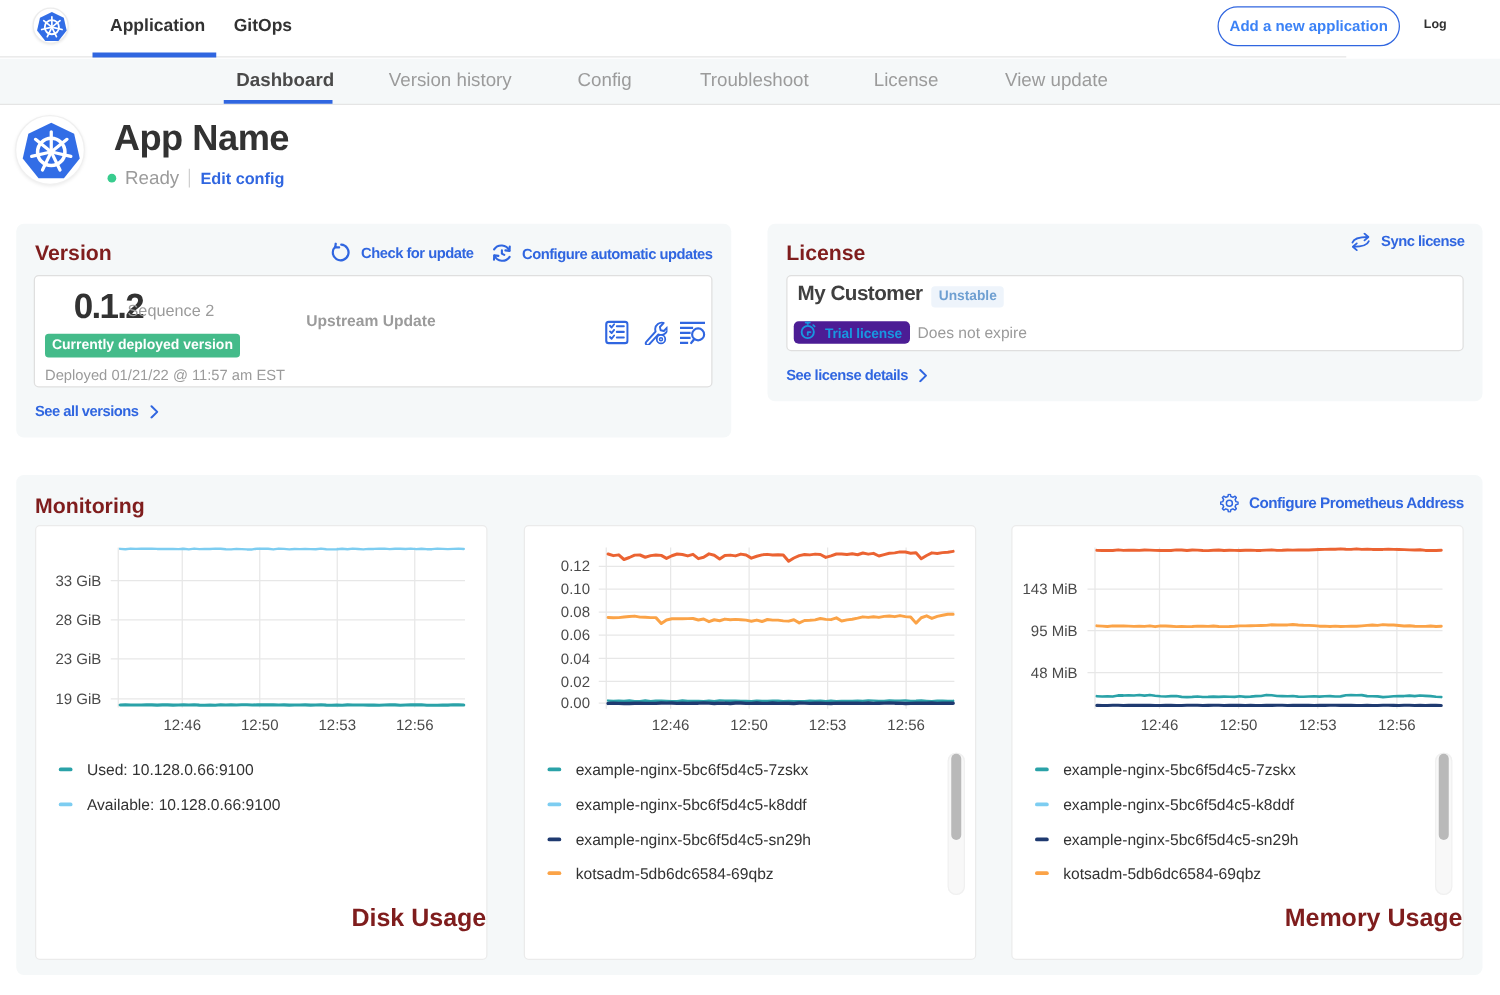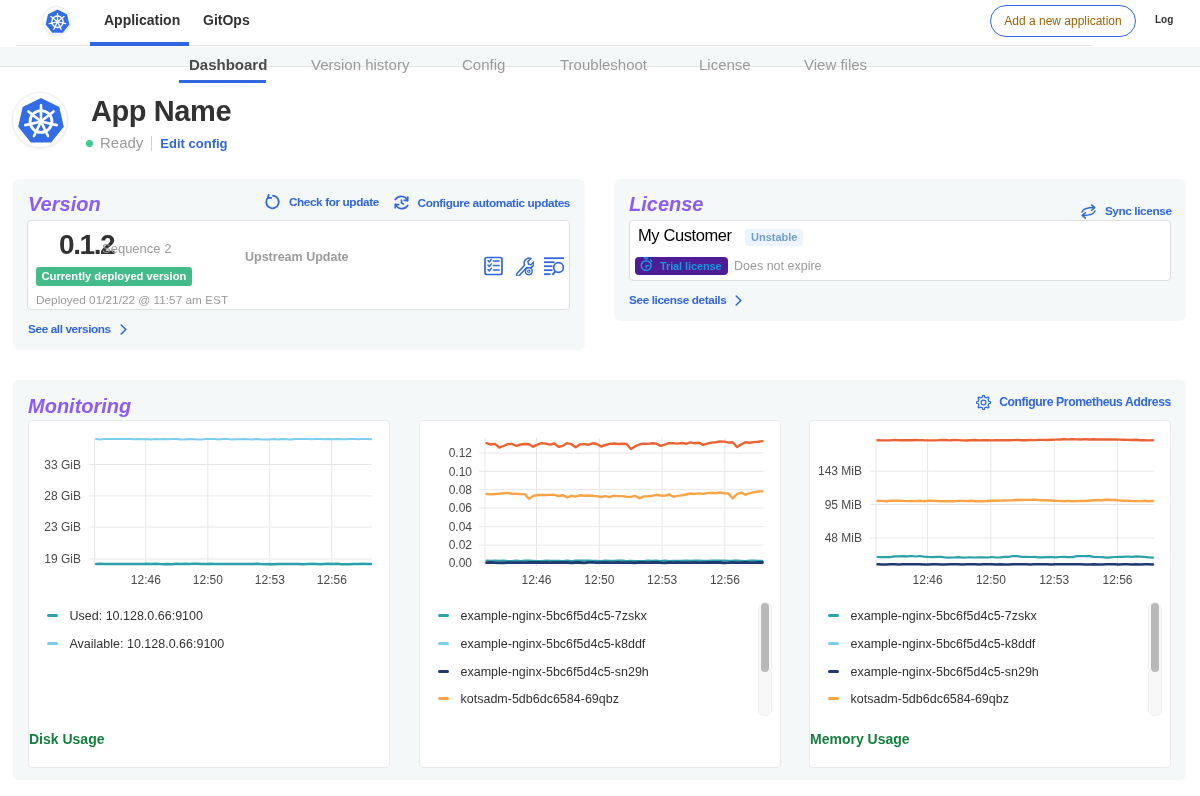--- a/index.html
+++ b/index.html
@@ -2,82 +2,82 @@
 <html><head>
 <meta charset="utf-8">
 <style>
 * { margin:0; padding:0; box-sizing:border-box; }
 html,body { width:1200px; height:796px; background:#fff; font-family:"Liberation Sans", sans-serif; overflow:hidden; }
 body { position:relative; }
 .abs { position:absolute; }
 a { text-decoration:none; }
 
 
-#navbar { position:absolute; left:16px; top:0; width:1077px; height:46px; background:#fff; border-bottom:1px solid #e5e5e5; }
+#navbar { position:absolute; left:0; top:0; width:1077px; height:46px; background:#fff; border-bottom:1px solid #e5e5e5; }
 #nav-logo { position:absolute; left:26px; top:6px; width:29px; height:29px; border-radius:50%; background:#fff; border:1px solid #ececec; box-shadow:0 1px 2px rgba(0,0,0,.08); }
 .navtab { position:absolute; top:0; height:40px; line-height:40px; font-size:14px; font-weight:bold; color:#323232; }
 #tab-app { left:88px; }
 #tab-underline { position:absolute; left:74px; top:42px; width:99px; height:4px; background:#3066e0; }
 #tab-gitops { left:187px; }
-#addapp-btn { position:absolute; left:974px; top:5px; width:146px; height:32px; border:1px solid #3066e0; border-radius:17px; color:#a16207; font-size:12px; font-weight:normal; text-align:center; line-height:30px; background:#fff; }
+#addapp-btn { position:absolute; left:974px; top:5px; width:146px; height:32px; border:1px solid #3066e0; border-radius:17px; color:#3b82f6; font-size:12px; font-weight:bold; text-align:center; line-height:30px; background:#fff; }
 #logout { position:absolute; left:1139px; top:0; height:40px; line-height:40px; font-size:10px; font-weight:bold; color:#323232; }
 
 
-#subnav { position:absolute; left:0; top:47px; width:1200px; height:20px; background:#f5f8f9; border-bottom:1px solid #e5e5e5; }
+#subnav { position:absolute; left:0; top:47px; width:1200px; height:37px; background:#f5f8f9; border-bottom:1px solid #e5e5e5; }
 .subitem { position:absolute; top:0; height:36px; line-height:35px; font-size:15px; color:#9b9b9b; }
 .subitem.active { color:#4a4a4a; font-weight:bold; }
 #sub-underline { position:absolute; left:179px; top:33px; width:87px; height:3px; background:#3066e0; }
 
 
 #app-logo { position:absolute; left:12px; top:92px; width:56px; height:56px; border-radius:50%; background:#fff; border:1px solid #f0f0f0; box-shadow:0 1px 3px rgba(0,0,0,.08); }
 #app-name { position:absolute; left:91px; top:97px; font-size:29px; line-height:29px; font-weight:bold; color:#323232; letter-spacing:-0.4px; }
 #app-status { position:absolute; left:86px; top:134px; height:16px; font-size:15px; color:#9b9b9b; }
 #ready-dot { display:inline-block; width:7px; height:7px; border-radius:50%; background:#38cc8e; margin-right:7px; vertical-align:1px; }
 #status-sep { display:inline-block; width:1px; height:15px; background:#d0d0d0; margin:0 8px; vertical-align:-3px; }
 #edit-config { font-size:13px; font-weight:bold; color:#3066e0; }
 
 
 .card { position:absolute; background:#f5f8f9; border-radius:6px; }
 #version-card { left:13px; top:179px; width:572px; height:171px; }
 #license-card { left:614px; top:179px; width:572px; height:142px; }
 #monitor-card { left:13px; top:380px; width:1173px; height:400px; }
-.card-head { position:absolute; left:15px; top:13.5px; font-size:20px; font-weight:bold; color:#8b5cf6;font-style:italic; }
+.card-head { position:absolute; left:15px; top:13.5px; font-size:17px; font-weight:bold; color:#7f1d1d; }
 #monitor-card .card-head { top:14.5px; }
 .innerbox { position:absolute; background:#fff; border:1px solid #dfdfdf; border-radius:4px; }
 .hlink { position:absolute; font-size:11.8px; font-weight:bold; color:#3066e0; white-space:nowrap; letter-spacing:-0.4px; }
 .hlink svg { vertical-align:-4px; margin-right:5px; }
 .chev { margin-left:6px; }
 
 
 #v-box { left:14px; top:41px; width:543px; height:90px; }
 #v-num { position:absolute; left:7px; top:10px; font-size:28px; line-height:28px; font-weight:bold; color:#323232; letter-spacing:-1.4px;margin-left:24px; }
 #v-seq { position:absolute; left:74px; top:20px; font-size:13px; color:#9b9b9b; }
 #v-badge { position:absolute; left:8px; top:46px; height:19px; line-height:19px; padding:0 5.5px; background:#44bb8a; color:#fff; font-size:11.2px; font-weight:bold; border-radius:3px; }
 #v-deployed { position:absolute; left:8px; top:72px; font-size:11.8px; color:#9b9b9b; }
 #v-upstream { position:absolute; left:217px; top:29px; font-size:12.5px; font-weight:bold; color:#9b9b9b; }
 .v-icons { position:absolute; left:456px; top:35px; }
 #see-versions { left:15px; top:143px; }
 #see-license { left:15px; top:114px; }
 
 
 #l-box { left:15px; top:41px; width:542px; height:61px; }
-#l-name { position:absolute; left:8px; top:5px; font-size:16.5px; font-weight:normal; color:#000000; letter-spacing:-0.4px;text-align:center; }
+#l-name { position:absolute; left:8px; top:5px; font-size:16.5px; font-weight:bold; color:#404040; letter-spacing:-0.4px;text-align:center; }
 #l-channel { position:absolute; left:115px; top:8px; height:17px; line-height:17px; padding:0 6px; background:#eef4fb; color:#6e9fd1; font-size:11px; font-weight:bold; border-radius:3px; }
 #l-trial { position:absolute; left:5px; top:36px; height:18px; line-height:18px; padding:0 6px 0 5px; background:#4c1d95; color:#1897e0; font-size:11px; font-weight:bold; border-radius:4px; letter-spacing:-0.1px; }
 #l-trial svg { vertical-align:-2px; margin-right:4px; }
 #l-expire { position:absolute; left:104px; top:38px; font-size:12.5px; color:#9b9b9b; }
 
 
 .chart-card { position:absolute; top:40px; width:362px; height:348px; background:#fff; border:1px solid #ebebeb; border-radius:4px; }
 #chart1 { left:15px; }
 #chart2 { left:406px; }
 #chart3 { left:796px; }
 .legend-row { position:absolute; left:18px; height:14px; font-size:12.5px; color:#323232; }
 .legend-row .dash { display:inline-block; width:11px; height:3px; border-radius:2px; vertical-align:3px; margin-right:11.5px; }
-.chart-title { position:absolute; left:0; width:100%; bottom:20px; text-align:left; font-size:14px; font-weight:bold; color:#15803d; }
+.chart-title { position:absolute; left:0; width:100%; bottom:20px; text-align:right; font-size:20px; font-weight:bold; color:#7f1d1d; }
 .scrollbar { position:absolute; left:338px; top:181px; width:14px; height:114px; background:#f8f8f8; border-radius:7px; box-shadow:inset 0 0 0 1px #f0f0f0; }
 .scrollbar .thumb { position:absolute; left:3px; top:1px; width:8px; height:69px; background:#b9b9b9; border-radius:4px; }
 .axis-text { font-size:12px; fill:#4a4a4a; }
 </style>
 </head>
 <body>
 
 <div id="navbar">
   <div id="nav-logo">
       <div style="position:absolute;left:0.5px;top:0.5px;"><svg width="27" height="27" viewBox="0 0 100 100">
@@ -99,21 +99,21 @@
   <div id="addapp-btn">Add a new application</div>
   <span id="logout">Log out</span>
 </div>
 
 <div id="subnav">
   <span class="subitem active" style="left:189px;">Dashboard</span>
   <span class="subitem" style="left:311px;">Version history</span>
   <span class="subitem" style="left:462px;">Config</span>
   <span class="subitem" style="left:560px;">Troubleshoot</span>
   <span class="subitem" style="left:699px;">License</span>
-  <span class="subitem" style="left:804px;">View files</span>
+  <span class="subitem" style="left:804px;">View update</span>
   <div id="sub-underline"></div>
 </div>
 
 <div id="app-logo">
     <div style="position:absolute;left:2px;top:2px;"><svg width="52" height="52" viewBox="0 0 100 100">
         <polygon points="50.0,6.0 85.2,22.9 93.9,61.0 69.5,91.5 30.5,91.5 6.1,61.0 14.8,22.9" fill="#326de6"></polygon>
         <circle cx="50" cy="51" r="21" fill="none" stroke="#fff" stroke-width="5.5"></circle>
         <line x1="50.0" y1="45.0" x2="50.0" y2="20.0" stroke="#fff" stroke-width="5" stroke-linecap="round"></line>
         <line x1="54.7" y1="47.3" x2="74.2" y2="31.7" stroke="#fff" stroke-width="5" stroke-linecap="round"></line>
         <line x1="55.8" y1="52.3" x2="80.2" y2="57.9" stroke="#fff" stroke-width="5" stroke-linecap="round"></line>
@@ -168,21 +168,21 @@
           <line x1="12" y1="15.8" x2="10" y2="18.3" stroke="#3066e0" stroke-width="1.9" stroke-linecap="round"></line>
         </svg></div>
   </div>
   <span class="hlink" id="see-versions">See all versions <span class="chev"><svg width="7" height="11" viewBox="0 0 7 11" style="vertical-align:-1.5px;">
           <path d="M1.2 1 L5.8 5.5 L1.2 10" fill="none" stroke="#3066e0" stroke-width="1.6" stroke-linecap="round" stroke-linejoin="round"></path>
         </svg></span></span>
 </div>
 
 <div class="card" id="license-card">
   <div class="card-head">License</div>
-  <span class="hlink" style="left:466px; top:25px;"><svg width="17" height="15" viewBox="0 0 17 15">
+  <span class="hlink" style="left:466px; top:7px;"><svg width="17" height="15" viewBox="0 0 17 15">
         <path d="M2 8 C3 5 6 3.6 14.2 3.6" fill="none" stroke="#3066e0" stroke-width="1.5" stroke-linecap="round"></path>
         <path d="M11.6 0.9 L14.7 3.6 L11.6 6.3" fill="none" stroke="#3066e0" stroke-width="1.5" stroke-linecap="round" stroke-linejoin="round"></path>
         <path d="M15 7 C14 10 11 11.4 2.8 11.4" fill="none" stroke="#3066e0" stroke-width="1.5" stroke-linecap="round"></path>
         <path d="M5.4 8.7 L2.3 11.4 L5.4 14.1" fill="none" stroke="#3066e0" stroke-width="1.5" stroke-linecap="round" stroke-linejoin="round"></path>
       </svg> Sync license</span>
   <div class="innerbox" id="l-box">
     <div id="l-name">My Customer</div>
     <div id="l-channel">Unstable</div>
     <div id="l-trial"><svg width="13" height="15" viewBox="0 0 13 15">
           <circle cx="6.2" cy="8.6" r="4.9" fill="none" stroke="#1897e0" stroke-width="1.5"></circle>

